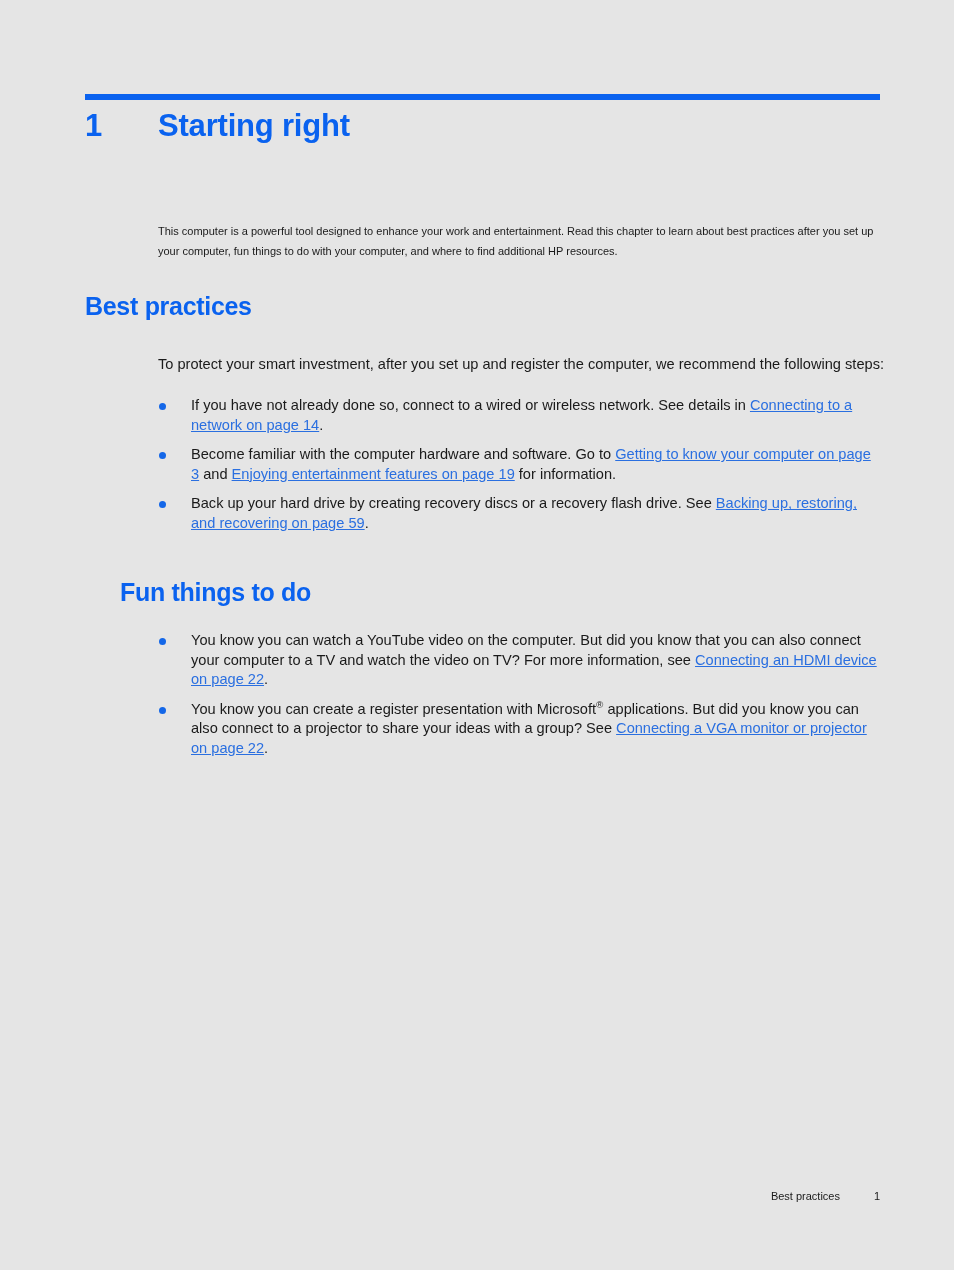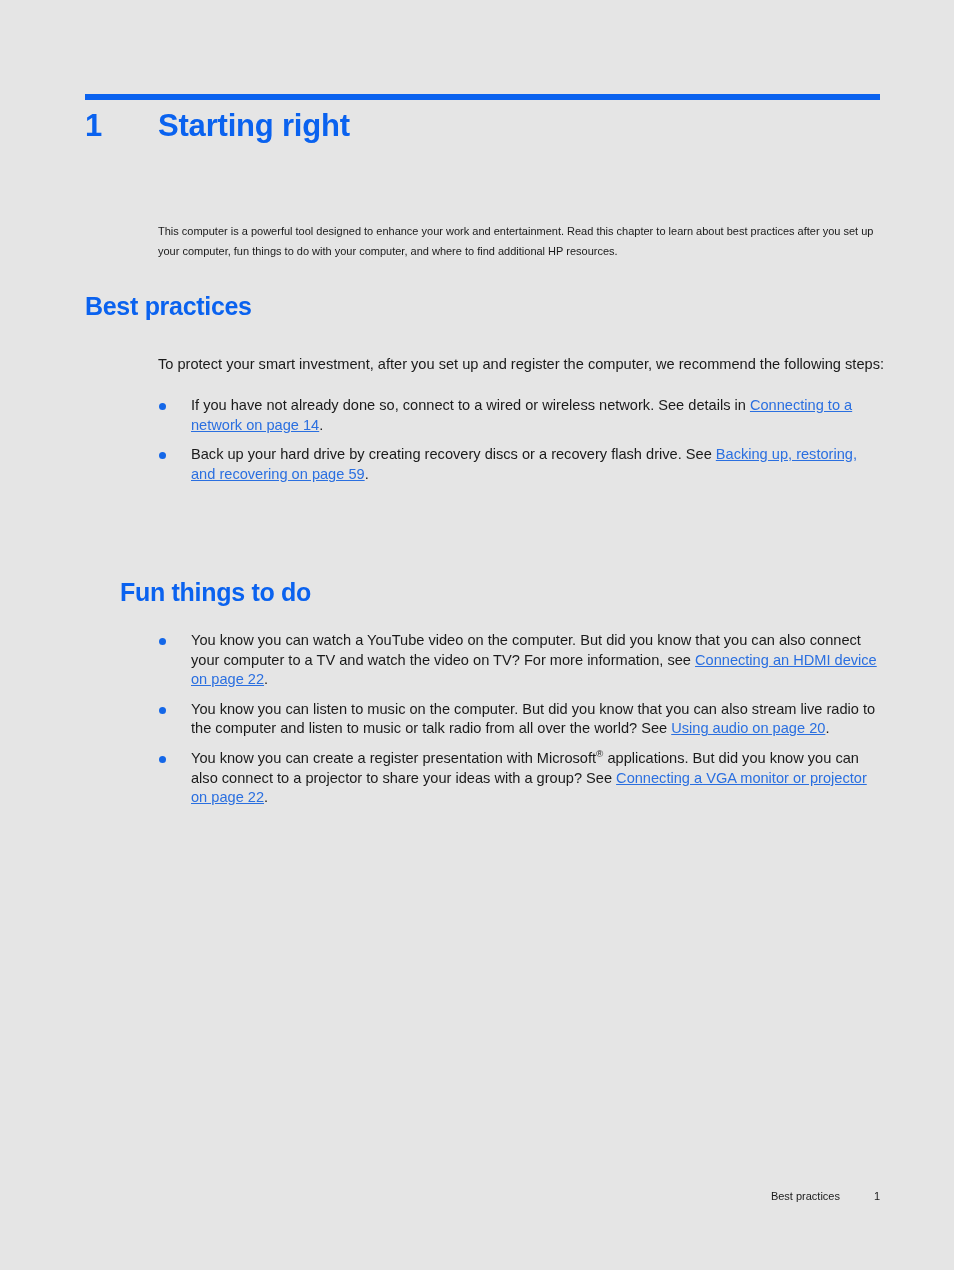--- a/index.html
+++ b/index.html
@@ -160,30 +160,30 @@
   <p class="intro">This computer is a powerful tool designed to enhance your work and entertainment. Read this chapter to learn about best practices after you set up your computer, fun things to do with your computer, and where to find additional HP resources.</p>
 
   <div class="h1-best">
     <span class="section-heading">Best practices</span>
   </div>
 
   <p class="lead">To protect your smart investment, after you set up and register the computer, we recommend the following steps:</p>
 
   <ul class="bullet-list bullets-best">
       <li class="bullet-item"><span class="bullet-dot"></span><span>If you have not already done so, connect to a wired or wireless network. See details in </span><a class="doclink">Connecting to a network on page 14</a><span>.</span></li>
+      <li class="bullet-item"><span class="bullet-dot"></span><span>Become familiar with the computer hardware and software. Go to </span><a class="doclink">Getting to know your computer on page 3</a><span> and </span><a class="doclink">Enjoying entertainment features on page 19</a><span> for information.</span></li>
       <li class="bullet-item"><span class="bullet-dot"></span><span>Back up your hard drive by creating recovery discs or a recovery flash drive. See </span><a class="doclink">Backing up, restoring, and recovering on page 59</a><span>.</span></li>
     </ul>
 
   <div class="h1-fun">
     <span class="section-heading">Fun things to do</span>
   </div>
 
   <ul class="bullet-list bullets-fun">
       <li class="bullet-item"><span class="bullet-dot"></span><span>You know you can watch a YouTube video on the computer. But did you know that you can also connect your computer to a TV and watch the video on TV? For more information, see </span><a class="doclink">Connecting an HDMI device on page 22</a><span>.</span></li>
-      <li class="bullet-item"><span class="bullet-dot"></span><span>You know you can listen to music on the computer. But did you know that you can also stream live radio to the computer and listen to music or talk radio from all over the world? See </span><a class="doclink">Using audio on page 20</a><span>.</span></li>
       <li class="bullet-item"><span class="bullet-dot"></span><span>You know you can create a register presentation with Microsoft</span><sup class="reg">®</sup><span> applications. But did you know you can also connect to a projector to share your ideas with a group? See </span><a class="doclink">Connecting a VGA monitor or projector on page 22</a><span>.</span></li>
     </ul>
 
   <div class="footer">
     <span class="footer-title">Best practices</span><span class="footer-page">1</span>
   </div>
 
 </div>
 
 </body></html>

